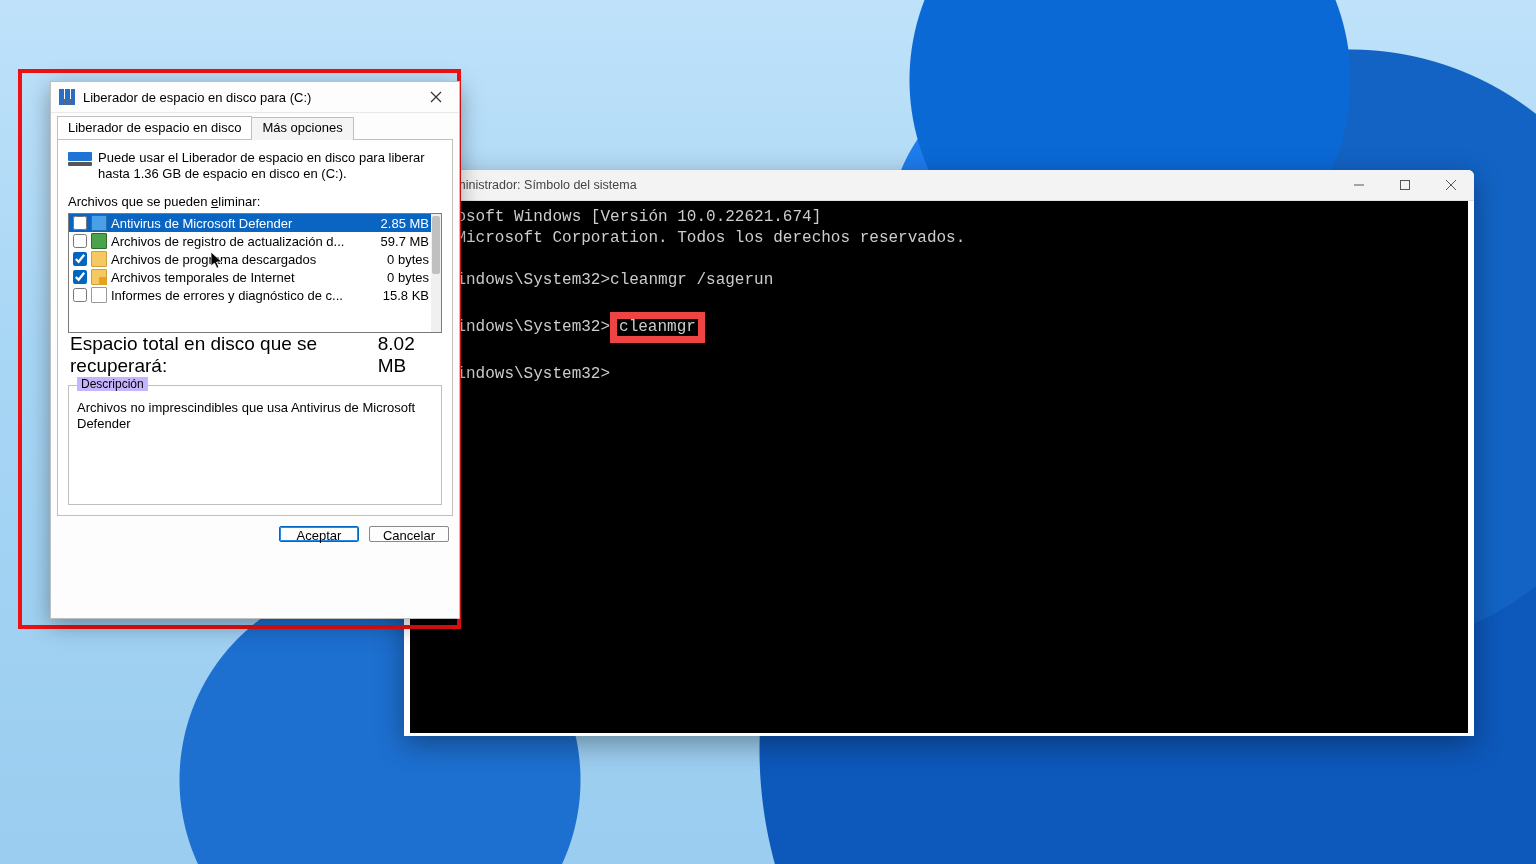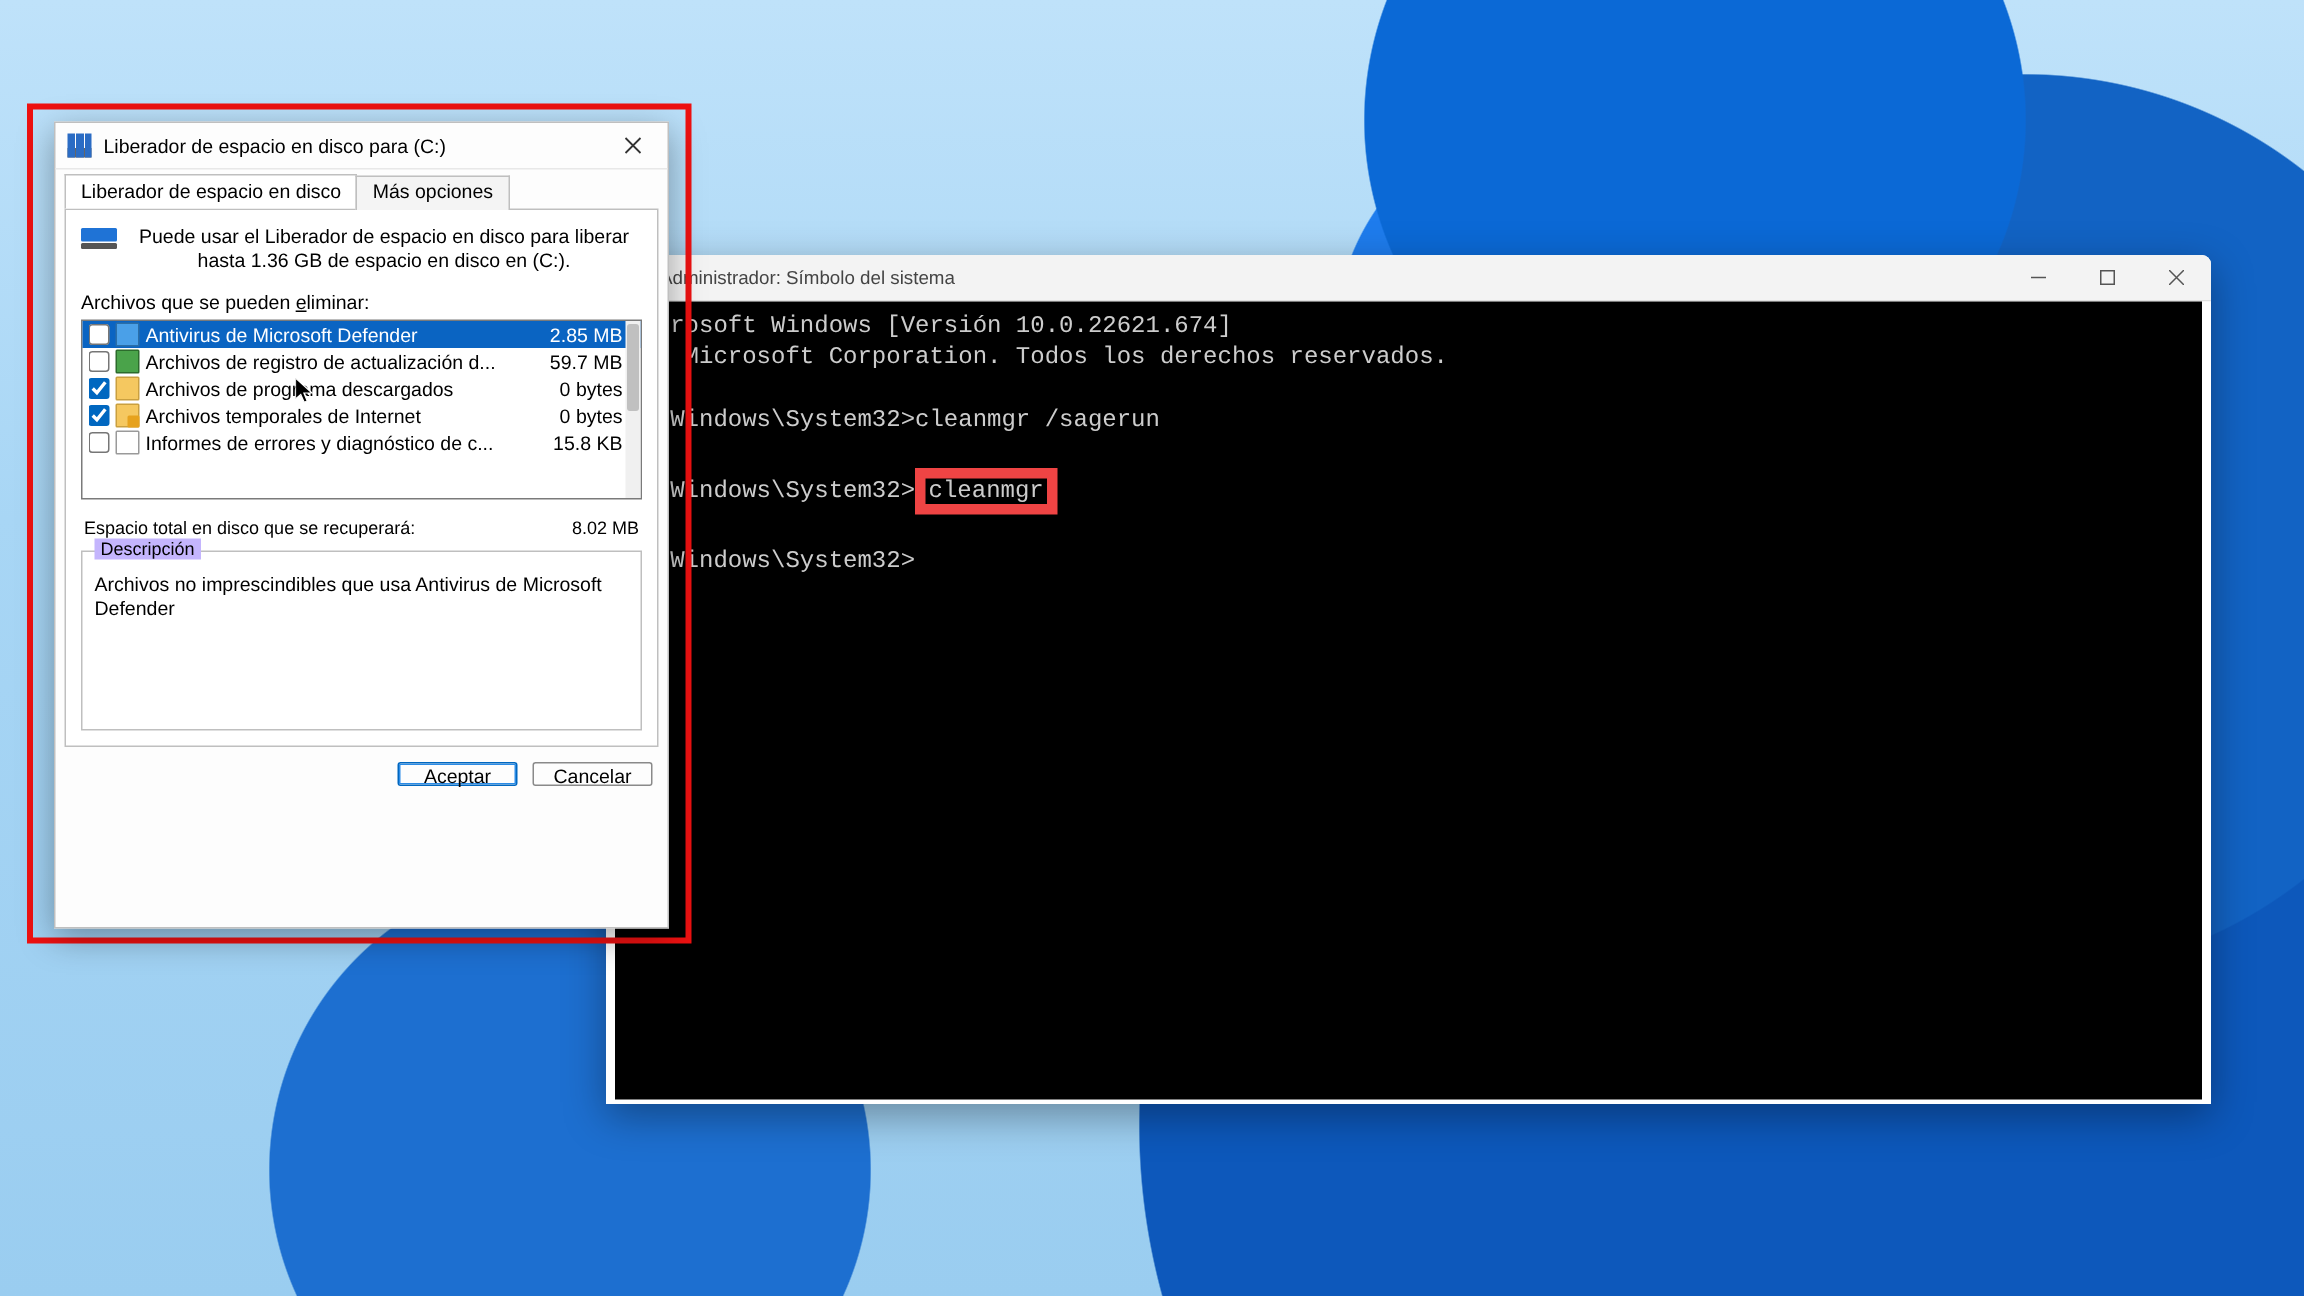--- a/index.html
+++ b/index.html
@@ -87,21 +87,21 @@
   .cleanup-wrapper {
     position: absolute;
     left: 18px;
     top: 69px;
     width: 435px;
     height: 552px;
     border: 4px solid #e11;
   }
   .cleanup-dialog {
     position: absolute;
-    left: 14px;
+    left: 28px;
     top: 8px;
     width: 408px;
     height: 536px;
     background: #fdfdfd;
     border: 1px solid #bfbfbf;
     box-shadow: 0 6px 22px rgba(0,0,0,.35);
   }
   .dlg-titlebar {
     height: 30px;
     display: flex;
@@ -149,21 +149,20 @@
   .tab-panel {
     border: 1px solid #bfbfbf;
     margin: 0 6px;
     padding: 10px 10px 6px 10px;
     background: #fff;
   }
   .info-row {
     display: flex;
     align-items: flex-start;
     margin-bottom: 12px;
-    text-align: center;
   }
   .info-icon {
     width: 30px;
     flex: 0 0 30px;
     padding-top: 2px;
   }
   .info-icon .drive {
     width: 24px; height: 14px;
     position: relative;
   }
@@ -238,22 +237,22 @@
   .ic-fold   { background: #f5c860; border: 1px solid #caa040; box-sizing: border-box; }
   .ic-fold2  { background: #f5c860; border: 1px solid #caa040; box-sizing: border-box; position: relative; }
   .ic-fold2::after { content:""; position:absolute; right:-1px; bottom:-1px; width:8px; height:8px; background:#e6a21e; border-radius:1px; }
   .ic-doc    { background: #fff; border: 1px solid #9a9a9a; box-sizing: border-box; }
   .row .label { flex: 1; white-space: nowrap; overflow: hidden; text-overflow: ellipsis; }
   .row .size  { flex: 0 0 auto; padding-left: 8px; }
 
   .total-row {
     display: flex;
     align-items: center;
-    font-size: 12px;
-    margin: 12px 2px 6px 2px;
+    font-size: 19px;
+    margin: 0 2px 6px 2px;
   }
   .total-row .gap { flex: 1; }
 
   .desc-box {
     border: 1px solid #bfbfbf;
     position: relative;
     padding: 14px 8px 8px 8px;
     margin: 8px 0 4px 0;
     min-height: 120px;
     box-sizing: border-box;

